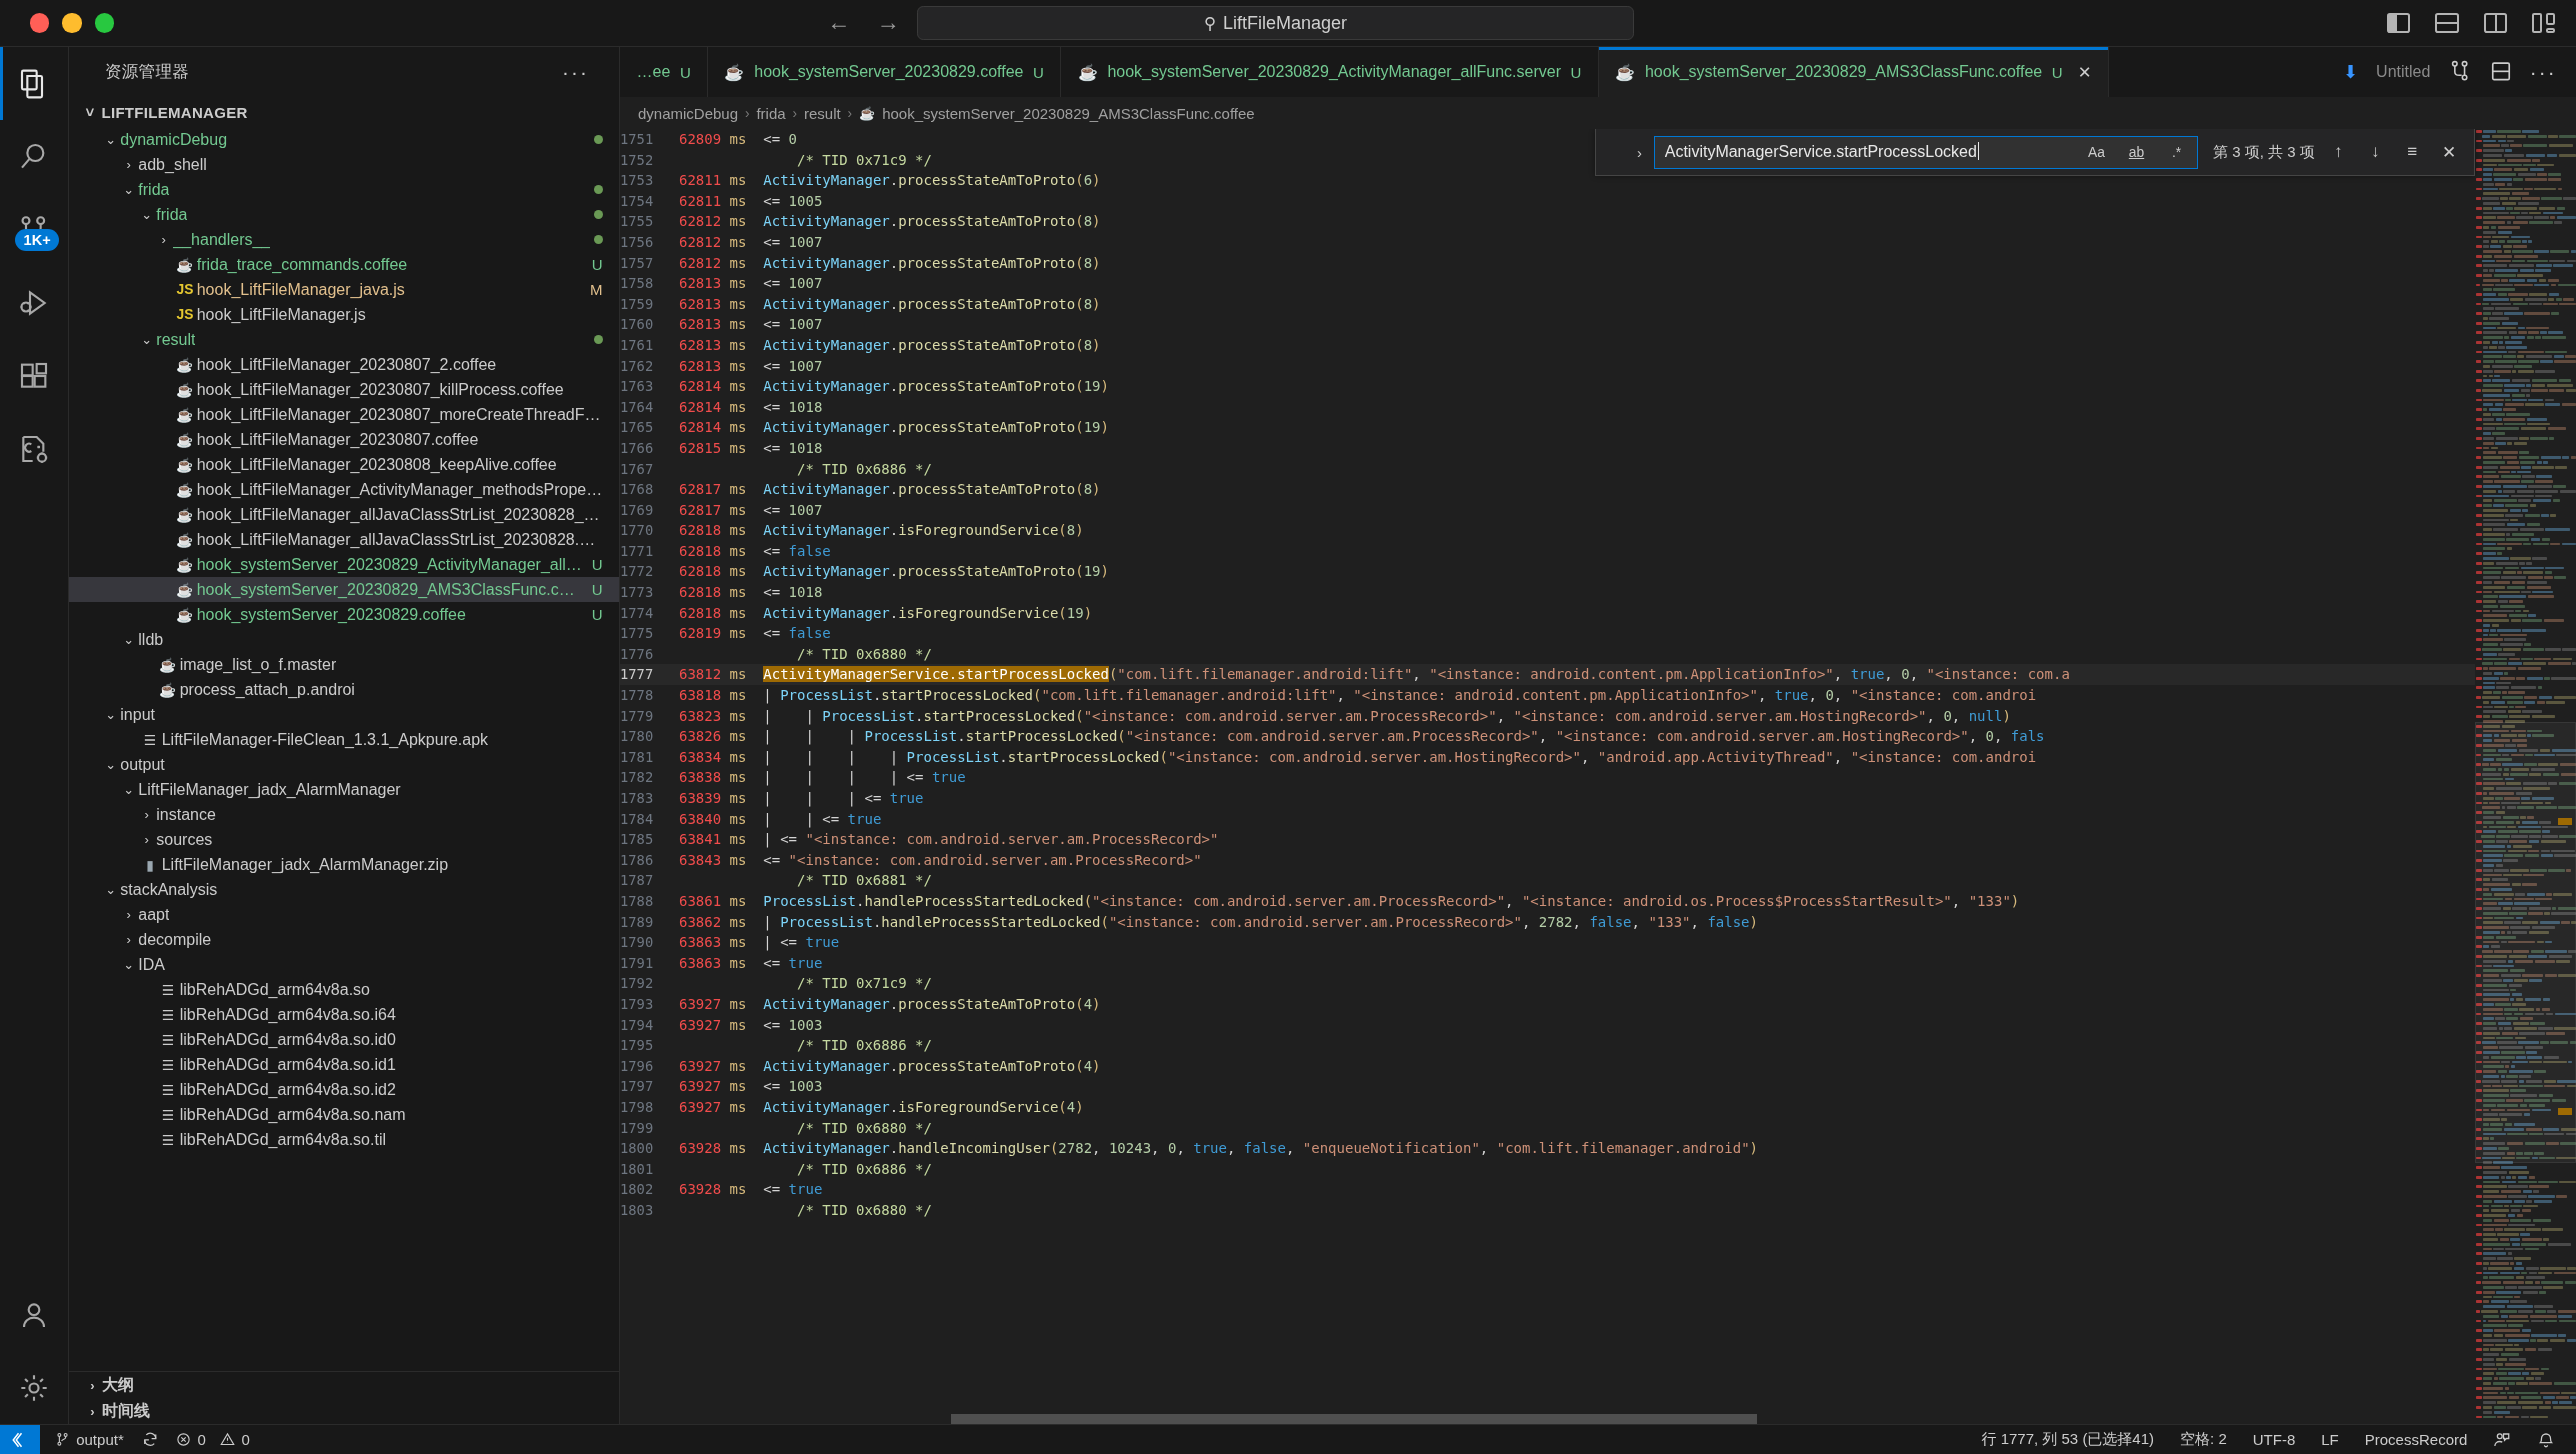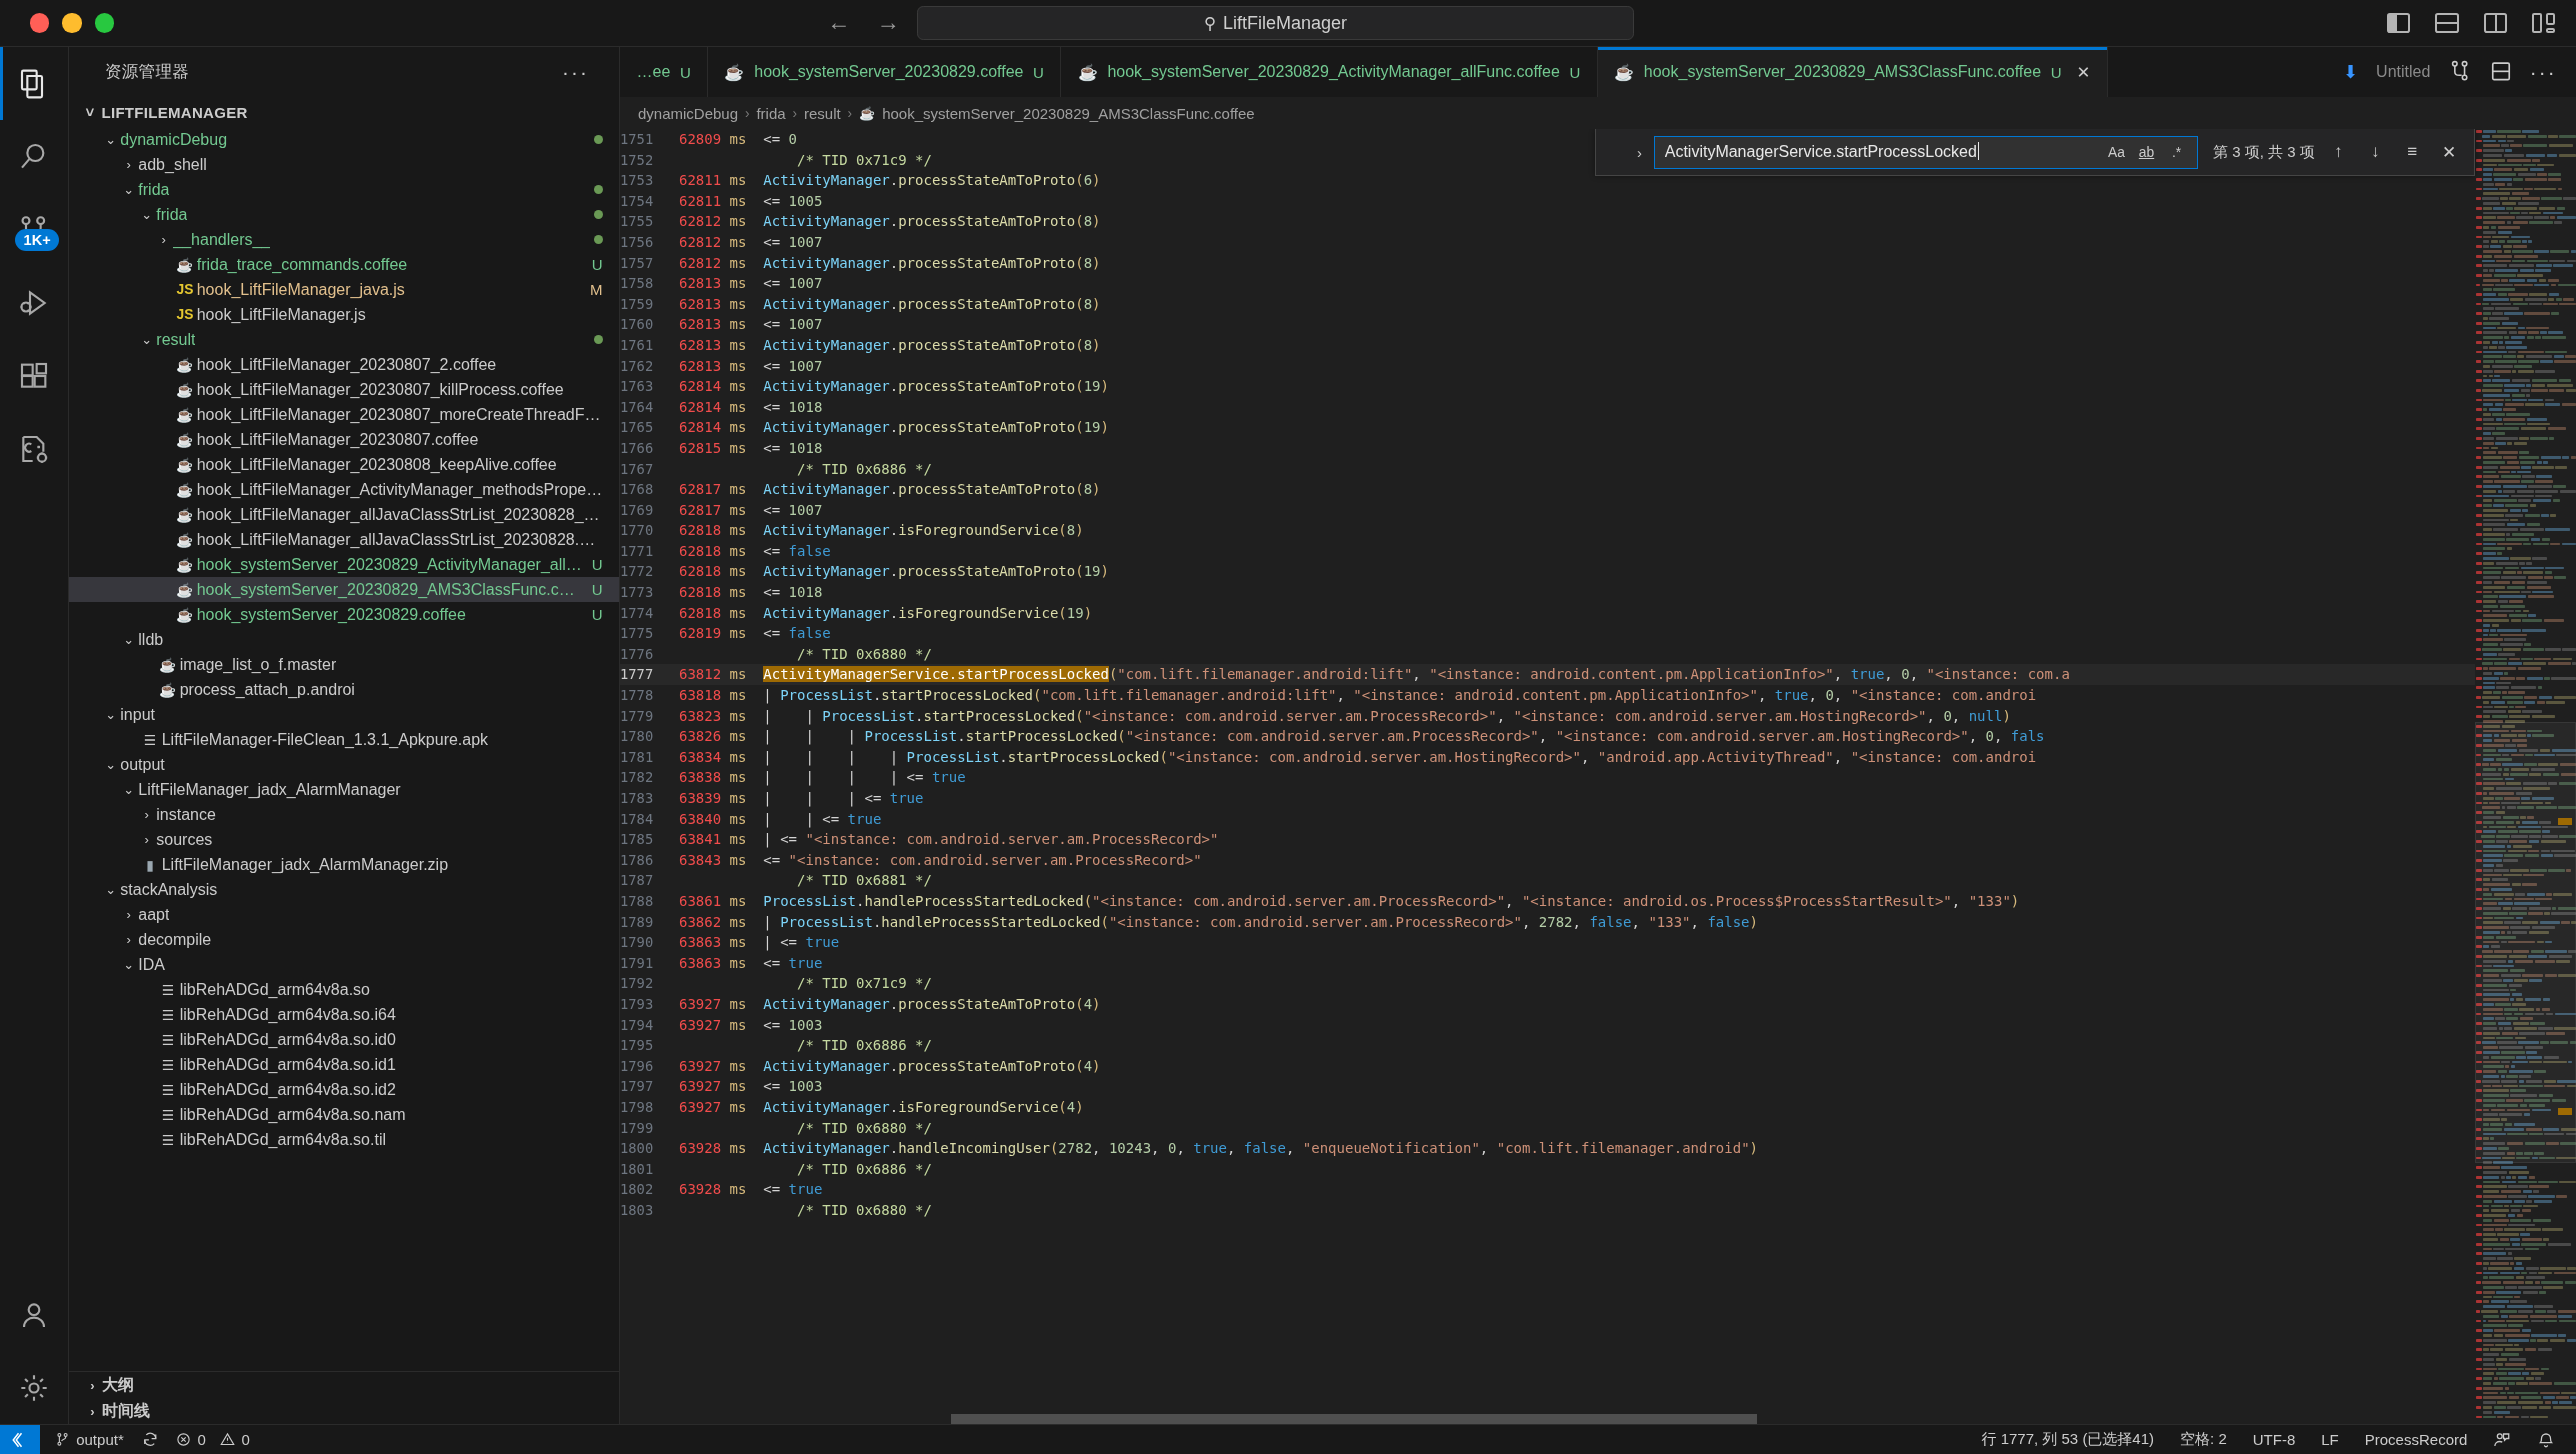--- a/index.html
+++ b/index.html
@@ -152,21 +152,21 @@
     display: flex; align-items: center; gap: 0; padding: 0 5.5px 0 0;
     box-shadow: 0 1.4px 5.5px rgba(0,0,0,.4); z-index: 40;
   }
   .fw-toggle { width: 29px; text-align: center; color: #cccccc; font-size: 15px; }
   .fw-inputwrap {
     display: flex; align-items: center; width: 544px; height: 33px;
     background: #313131; border: 1.4px solid #0078d4; padding: 0 5.5px 0 9.6px;
   }
   .fw-input { flex: 1; color: #e8e8e8; font-size: 16px; font-family: "Liberation Sans", sans-serif; white-space: nowrap; overflow: hidden; }
   .caret { display: inline-block; width: 1.4px; height: 18px; background: #e8e8e8; vertical-align: -2.8px; margin-left: 0.7px; }
-  .fw-opts { display: flex; gap: 8px; align-items: center; padding-right: 4.1px; color: #cccccc; }
+  .fw-opts { display: flex; gap: 18px; align-items: center; padding-right: 4.1px; color: #cccccc; }
   .fw-opt { font-size: 13.8px; width: 22px; height: 22px; display: flex; align-items: center; justify-content: center; }
   .fw-opt.u { text-decoration: underline; }
   .fw-count { color: #cccccc; font-size: 15px; padding: 0 12.4px 0 15px; white-space: nowrap; }
   .fw-btns { display: flex; gap: 15px; align-items: center; color: #cccccc; padding-right: 8.3px; }
   .fw-btn { font-size: 17px; width: 22px; text-align: center; }
 
   
   .minimap { position: absolute; top: 0; right: 0; width: 101px; bottom: 0; background: #1f1f1f; overflow: hidden; z-index: 10; }
   .mm-line { display: flex; gap: 1.4px; align-items: center; height: 4.8px; padding-left: 1.4px; }
   .mm-blk { height: 2.8px; border-radius: 0.7px; }
@@ -513,21 +513,21 @@
           <span class="tname c-green">…ee</span>
           <span class="tstat c-green">U</span>
         </div>
         <div class="tab">
           <span class="coffee-ico">☕</span>
           <span class="tname c-green">hook_systemServer_20230829.coffee</span>
           <span class="tstat c-green">U</span>
         </div>
         <div class="tab">
           <span class="coffee-ico">☕</span>
-          <span class="tname c-green">hook_systemServer_20230829_ActivityManager_allFunc.coffee</span>
+          <span class="tname c-green">hook_systemServer_20230829_ActivityManager_allFunc.server</span>
           <span class="tstat c-green">U</span>
         </div>
         <div class="tab active">
           <span class="coffee-ico">☕</span>
           <span class="tname c-green">hook_systemServer_20230829_AMS3ClassFunc.coffee</span>
           <span class="tstat c-green">U</span>
           <span class="tclose">✕</span>
         </div>
         <div class="tabs-right">
           <span class="dl-arrow">⬇</span>

